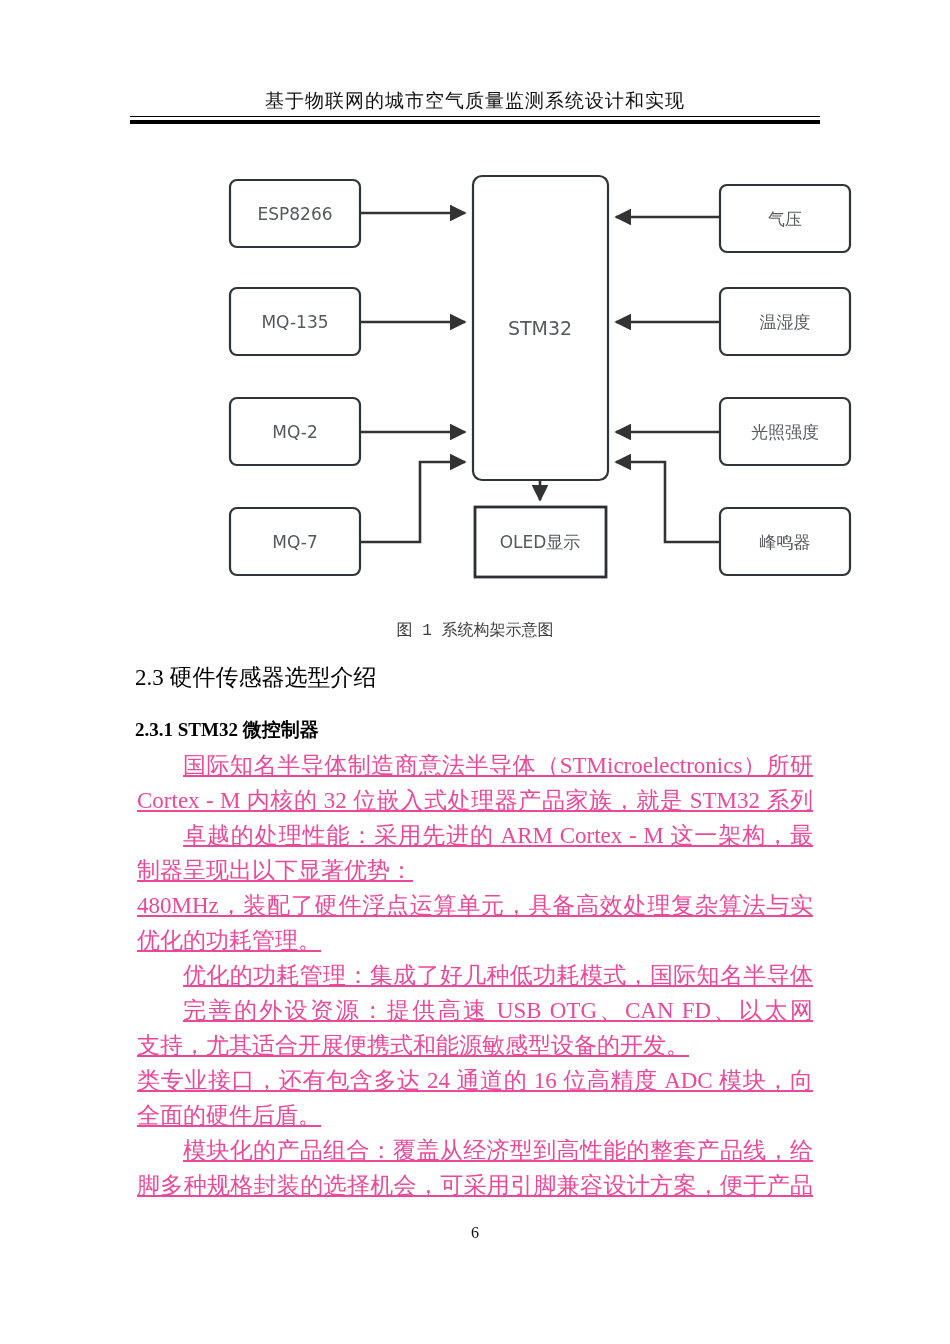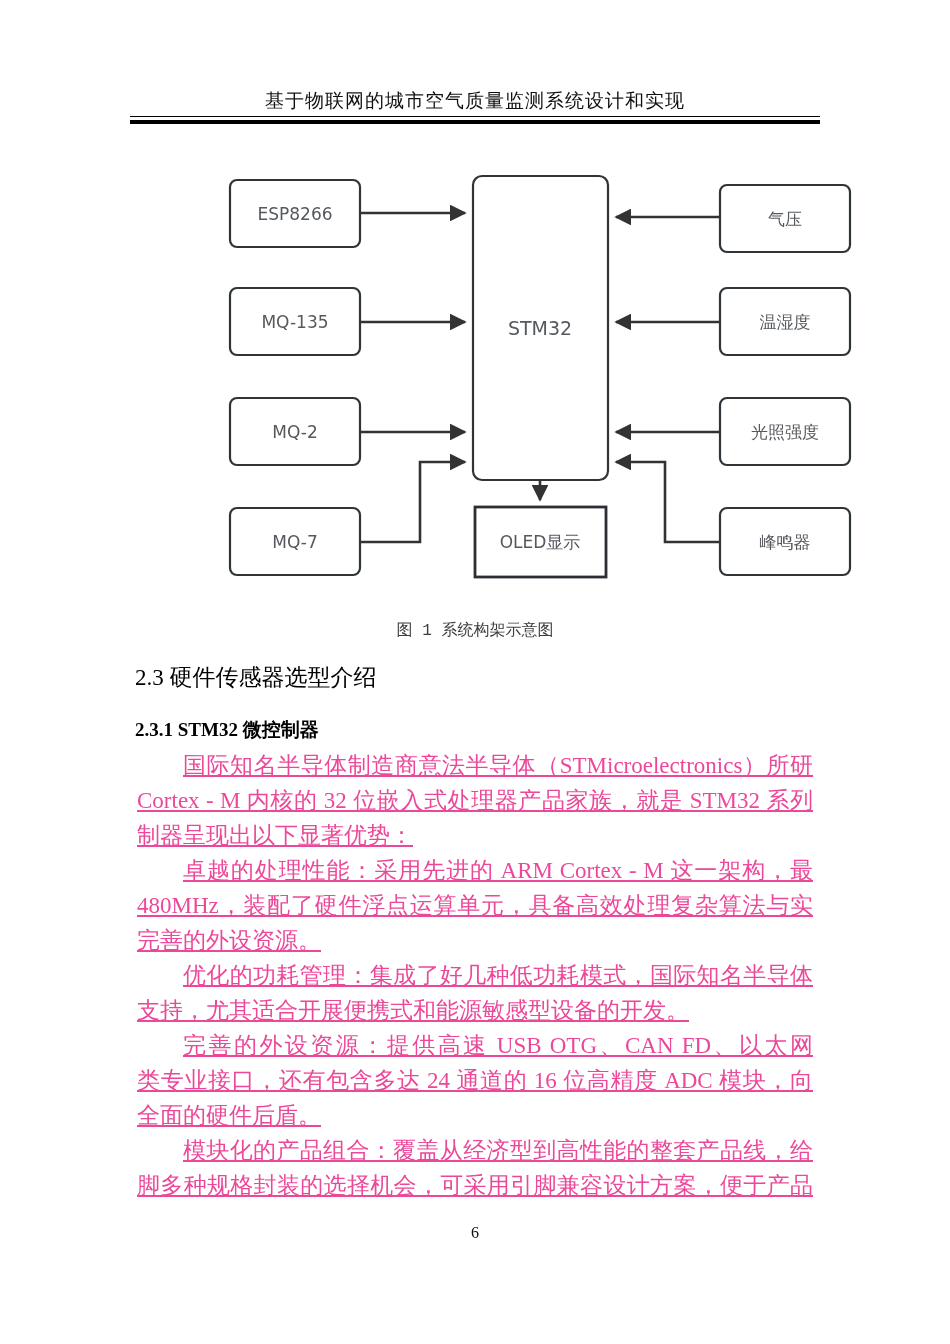--- a/index.html
+++ b/index.html
@@ -124,30 +124,30 @@
   </div>
 
   <div class="fig-caption">图 1  系统构架示意图</div>
 
   <div class="h2">2.3 硬件传感器选型介绍</div>
   <div class="h3">2.3.1 STM32 微控制器</div>
 
   <div class="body-text">
     <div class="bline jst first">国际知名半导体制造商意法半导体（STMicroelectronics）所研发的基于 ARM</div>
     <div class="bline jst">Cortex - M 内核的 32 位嵌入式处理器产品家族，就是 STM32 系列微控制器，该系列控</div>
+    <div class="bline jst first">卓越的处理性能：采用先进的 ARM Cortex - M 这一架构，最大主频可以达到</div>
+
     <div class="bline last">制器呈现出以下显著优势：</div>
-
-    <div class="bline jst first">卓越的处理性能：采用先进的 ARM Cortex - M 这一架构，最大主频可以达到</div>
     <div class="bline jst">480MHz，装配了硬件浮点运算单元，具备高效处理复杂算法与实时任务的能力，适应</div>
-    <div class="bline last">完善的外设资源。</div>
+    <div class="bline last">优化的功耗管理。</div>
 
     <div class="bline jst first">优化的功耗管理：集成了好几种低功耗模式，国际知名半导体制造商意法半导体</div>
+    <div class="bline jst first">完善的外设资源：提供高速 USB OTG、CAN FD、以太网 MAC、硬件加密引擎这</div>
+
     <div class="bline last">支持，尤其适合开展便携式和能源敏感型设备的开发。</div>
-
-    <div class="bline jst first">完善的外设资源：提供高速 USB OTG、CAN FD、以太网 MAC、硬件加密引擎这</div>
     <div class="bline jst">类专业接口，还有包含多达 24 通道的 16 位高精度 ADC 模块，向物联网终端设备提供</div>
     <div class="bline last">全面的硬件后盾。</div>
 
     <div class="bline jst first">模块化的产品组合：覆盖从经济型到高性能的整套产品线，给出 20 引脚到 216 引</div>
     <div class="bline last">脚多种规格封装的选择机会，可采用引脚兼容设计方案，便于产品实现升级迭代。</div>
   </div>
 
   <div class="page-num">6</div>
 
 </div>

